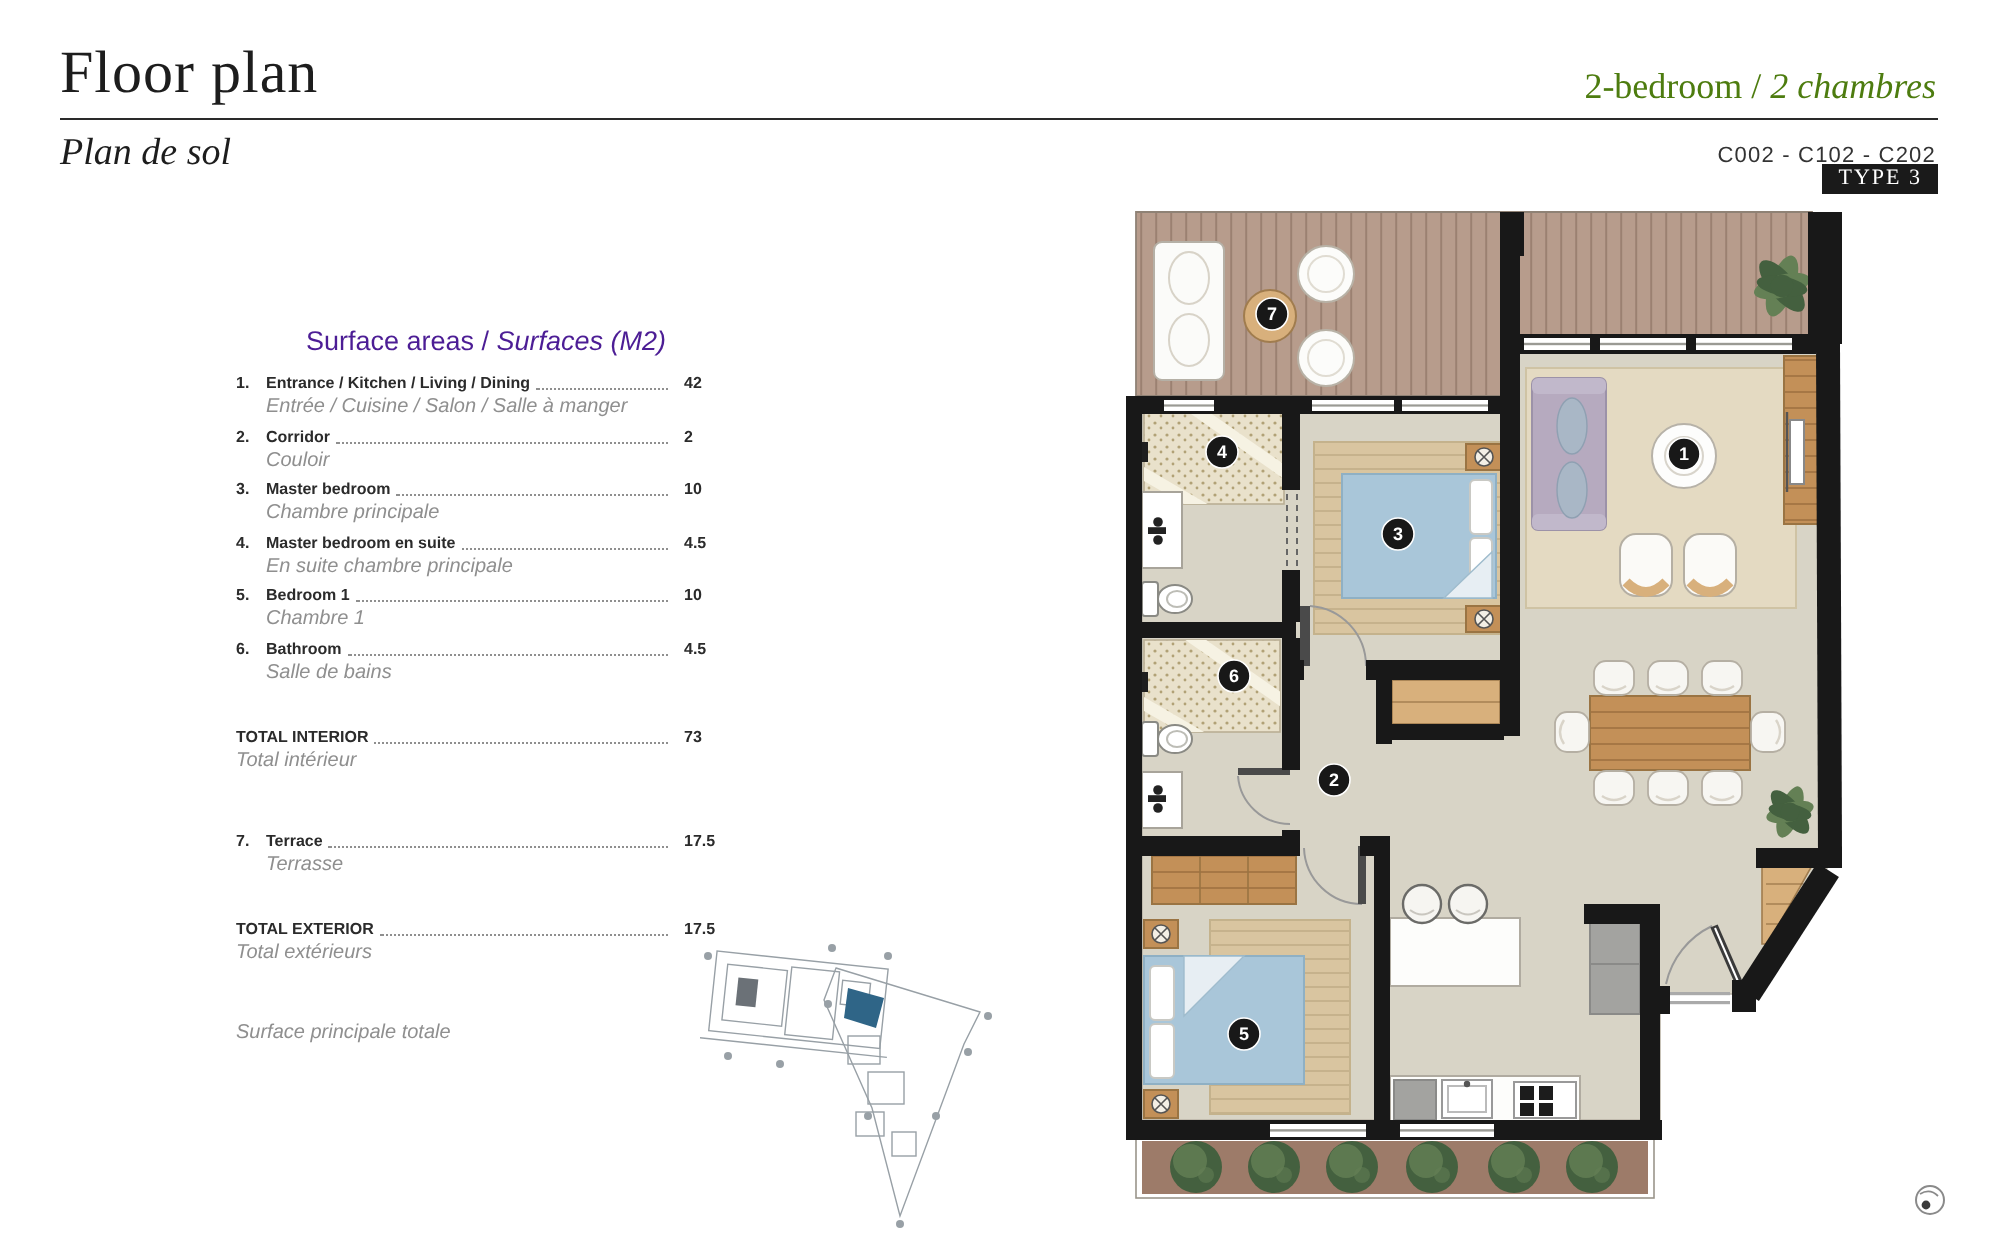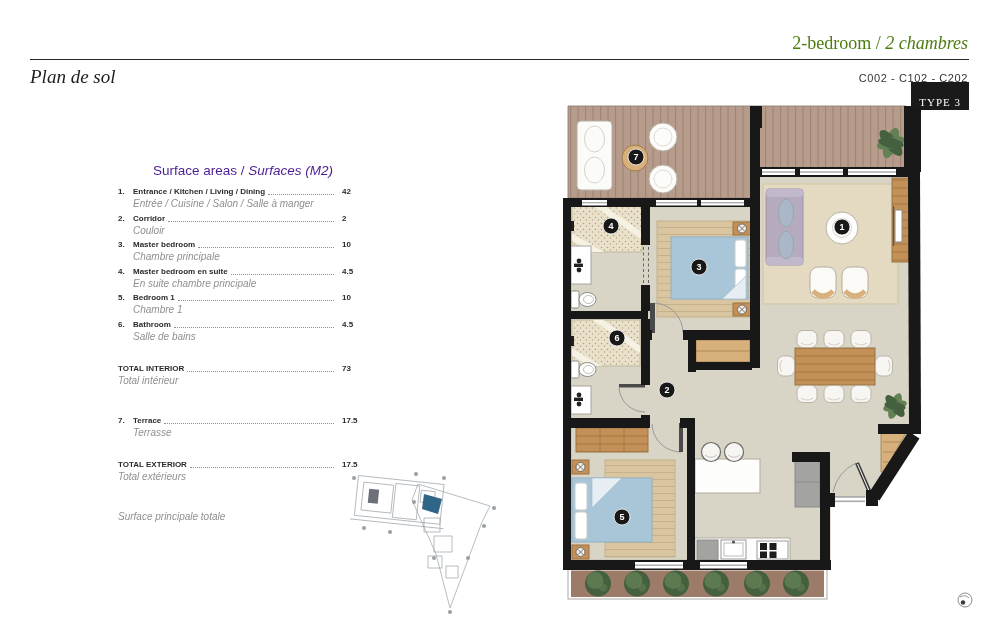--- a/index.html
+++ b/index.html
@@ -11,21 +11,21 @@
   .rule{position:absolute;left:30px;right:31px;top:59px;border-top:1.6px solid #2a2a2a;}
   .subtitle{position:absolute;left:30px;top:66px;font-family:"Liberation Serif",serif;
             font-style:italic;font-size:19px;color:#1d1d1d;}
   .unit-type{position:absolute;right:32px;top:33px;font-family:"Liberation Serif",serif;
              font-size:18px;color:#4d7c0f;}
   .unit-type .fr{font-style:italic;}
   .unit-codes{position:absolute;right:32px;top:72px;font-family:Liberation Sans, sans-serif;
               font-size:11px;letter-spacing:.6px;color:#333;}
   .type-badge{position:absolute;right:31px;top:82px;background:var(--accent,#1a1a1a);color:#fff;
               font-family:"Liberation Serif",serif;font-size:11px;letter-spacing:1px;
-              padding:14px 8px 2px 8px;}
+              padding:1px 8px 2px 8px;}
   
   .surf{position:absolute;left:118px;top:163px;width:250px;}
   .surf-head{text-align:center;font-size:13.5px;color:#4c1d95;margin-bottom:9px;}
   .surf-head .fr{font-style:italic;}
   .srow{display:flex;margin-bottom:3px;font-size:8px;line-height:1.25;}
   .srow .num{width:15px;flex:none;font-weight:bold;color:#2b2b2b;}
   .srow .body{flex:1;}
   .srow .line1{display:flex;align-items:flex-end;}
   .srow .en{font-weight:bold;color:#2b2b2b;white-space:nowrap;}
   .srow .leader{flex:1;border-bottom:1.2px dotted #8f8f8f;margin:0 3px 2px 3px;min-width:8px;}
@@ -37,20 +37,21 @@
   
   #plan{position:absolute;left:540px;top:95px;width:460px;height:527px;}
   #sitemap{position:absolute;left:350px;top:462px;width:150px;height:152px;}
   .marker-text{font-family:"Liberation Sans",sans-serif;font-size:9px;font-weight:bold;fill:#fff;}
 </style>
 </head>
 <body>
 
 <div class="page">
 
+  <div class="title">Floor plan</div>
   <div class="rule"></div>
   <div class="subtitle">Plan de sol</div>
   <div class="unit-type">
     <span>2-bedroom / </span><span class="fr">2 chambres</span>
   </div>
   <div class="unit-codes">C002 - C102 - C202</div>
   <div class="type-badge">TYPE 3</div>
 
   <div class="surf">
     <div class="surf-head">

